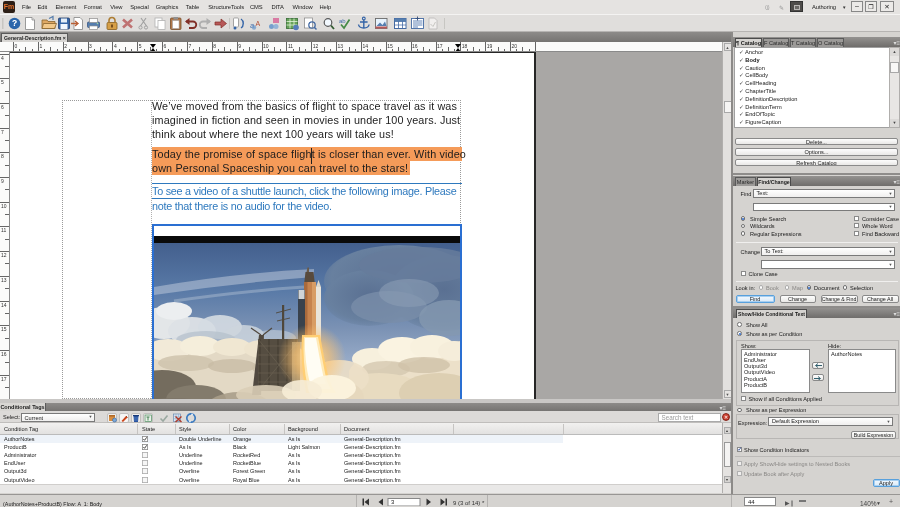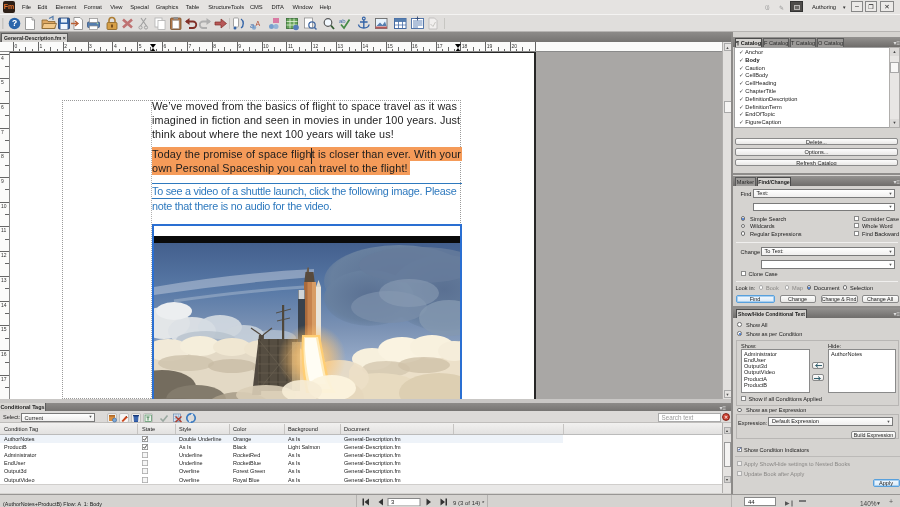--- a/index.html
+++ b/index.html
@@ -347,21 +347,21 @@
 <div class="rtick" style="top:322.6px;left:0;height:1px;width:10px"></div>
 <div class="rnum" style="top:323.6px;left:1px">17</div>
 <div class="rtick" style="top:334.9px;right:0;height:1px;width:4px"></div>
     </div>
 <div id="canvas">
   <div id="page"></div>
   <div id="tframe"></div>
       <div class="abs" style="left:141px;top:48px;width:1px;height:299px;border-left:1px dotted #b0b0b0;"></div>
   <div id="doccontent">
     <div class="para" style="top:47px;white-space:nowrap;letter-spacing:0.12px;">We’ve moved from the basics of flight to space travel as it was<br>imagined in fiction and seen in movies in under 100 years. Just<br>think about where the next 100 years will take us!</div>
-    <div class="para" style="top:95px;white-space:nowrap;letter-spacing:0.15px;"><span style="background:#f59b59;display:inline-block;vertical-align:top;width:310px;">Today the promise of space flight is closer than ever. With your</span><br><span style="background:#f59b59;display:inline-block;vertical-align:top;padding-right:2px;">own Personal Spaceship you can travel to the flight!</span></div>
+    <div class="para" style="top:95px;white-space:nowrap;letter-spacing:0.15px;"><span style="background:#f59b59;display:inline-block;vertical-align:top;width:310px;">Today the promise of space flight is closer than ever. With video</span><br><span style="background:#f59b59;display:inline-block;vertical-align:top;padding-right:2px;">own Personal Spaceship you can travel to the stars!</span></div>
     <div class="para" style="top:130.5px;white-space:nowrap;color:#2e79be;letter-spacing:-0.25px;"><span style="border-top:1px solid #2e79be;display:inline-block;vertical-align:top;width:310px;">To see a video of a shuttle launch, click the following image. Please</span><br><span style="border-top:1px solid #2e79be;display:inline-block;vertical-align:top;">note that there is no audio for the video.</span></div>
     <div class="abs" style="left:301px;top:95.5px;width:1px;height:16px;background:#222;"></div>
     <div class="abs" style="left:142px;top:172px;width:310px;height:240px;border:2px solid #2a6fd2;background:#fff;">
       <div class="abs" style="left:0;top:10px;width:306px;height:7px;background:#0a0a0a;"></div>
       <div class="abs" style="left:0;top:17px;width:306px;height:190px;">
       <svg width="306" height="190" viewBox="0 0 306 190">
         <defs>
           <linearGradient id="sky" x1="0" y1="0" x2="0" y2="1">
             <stop offset="0" stop-color="#435f8d"></stop>
                   <stop offset="0.25" stop-color="#597aa7"></stop>

